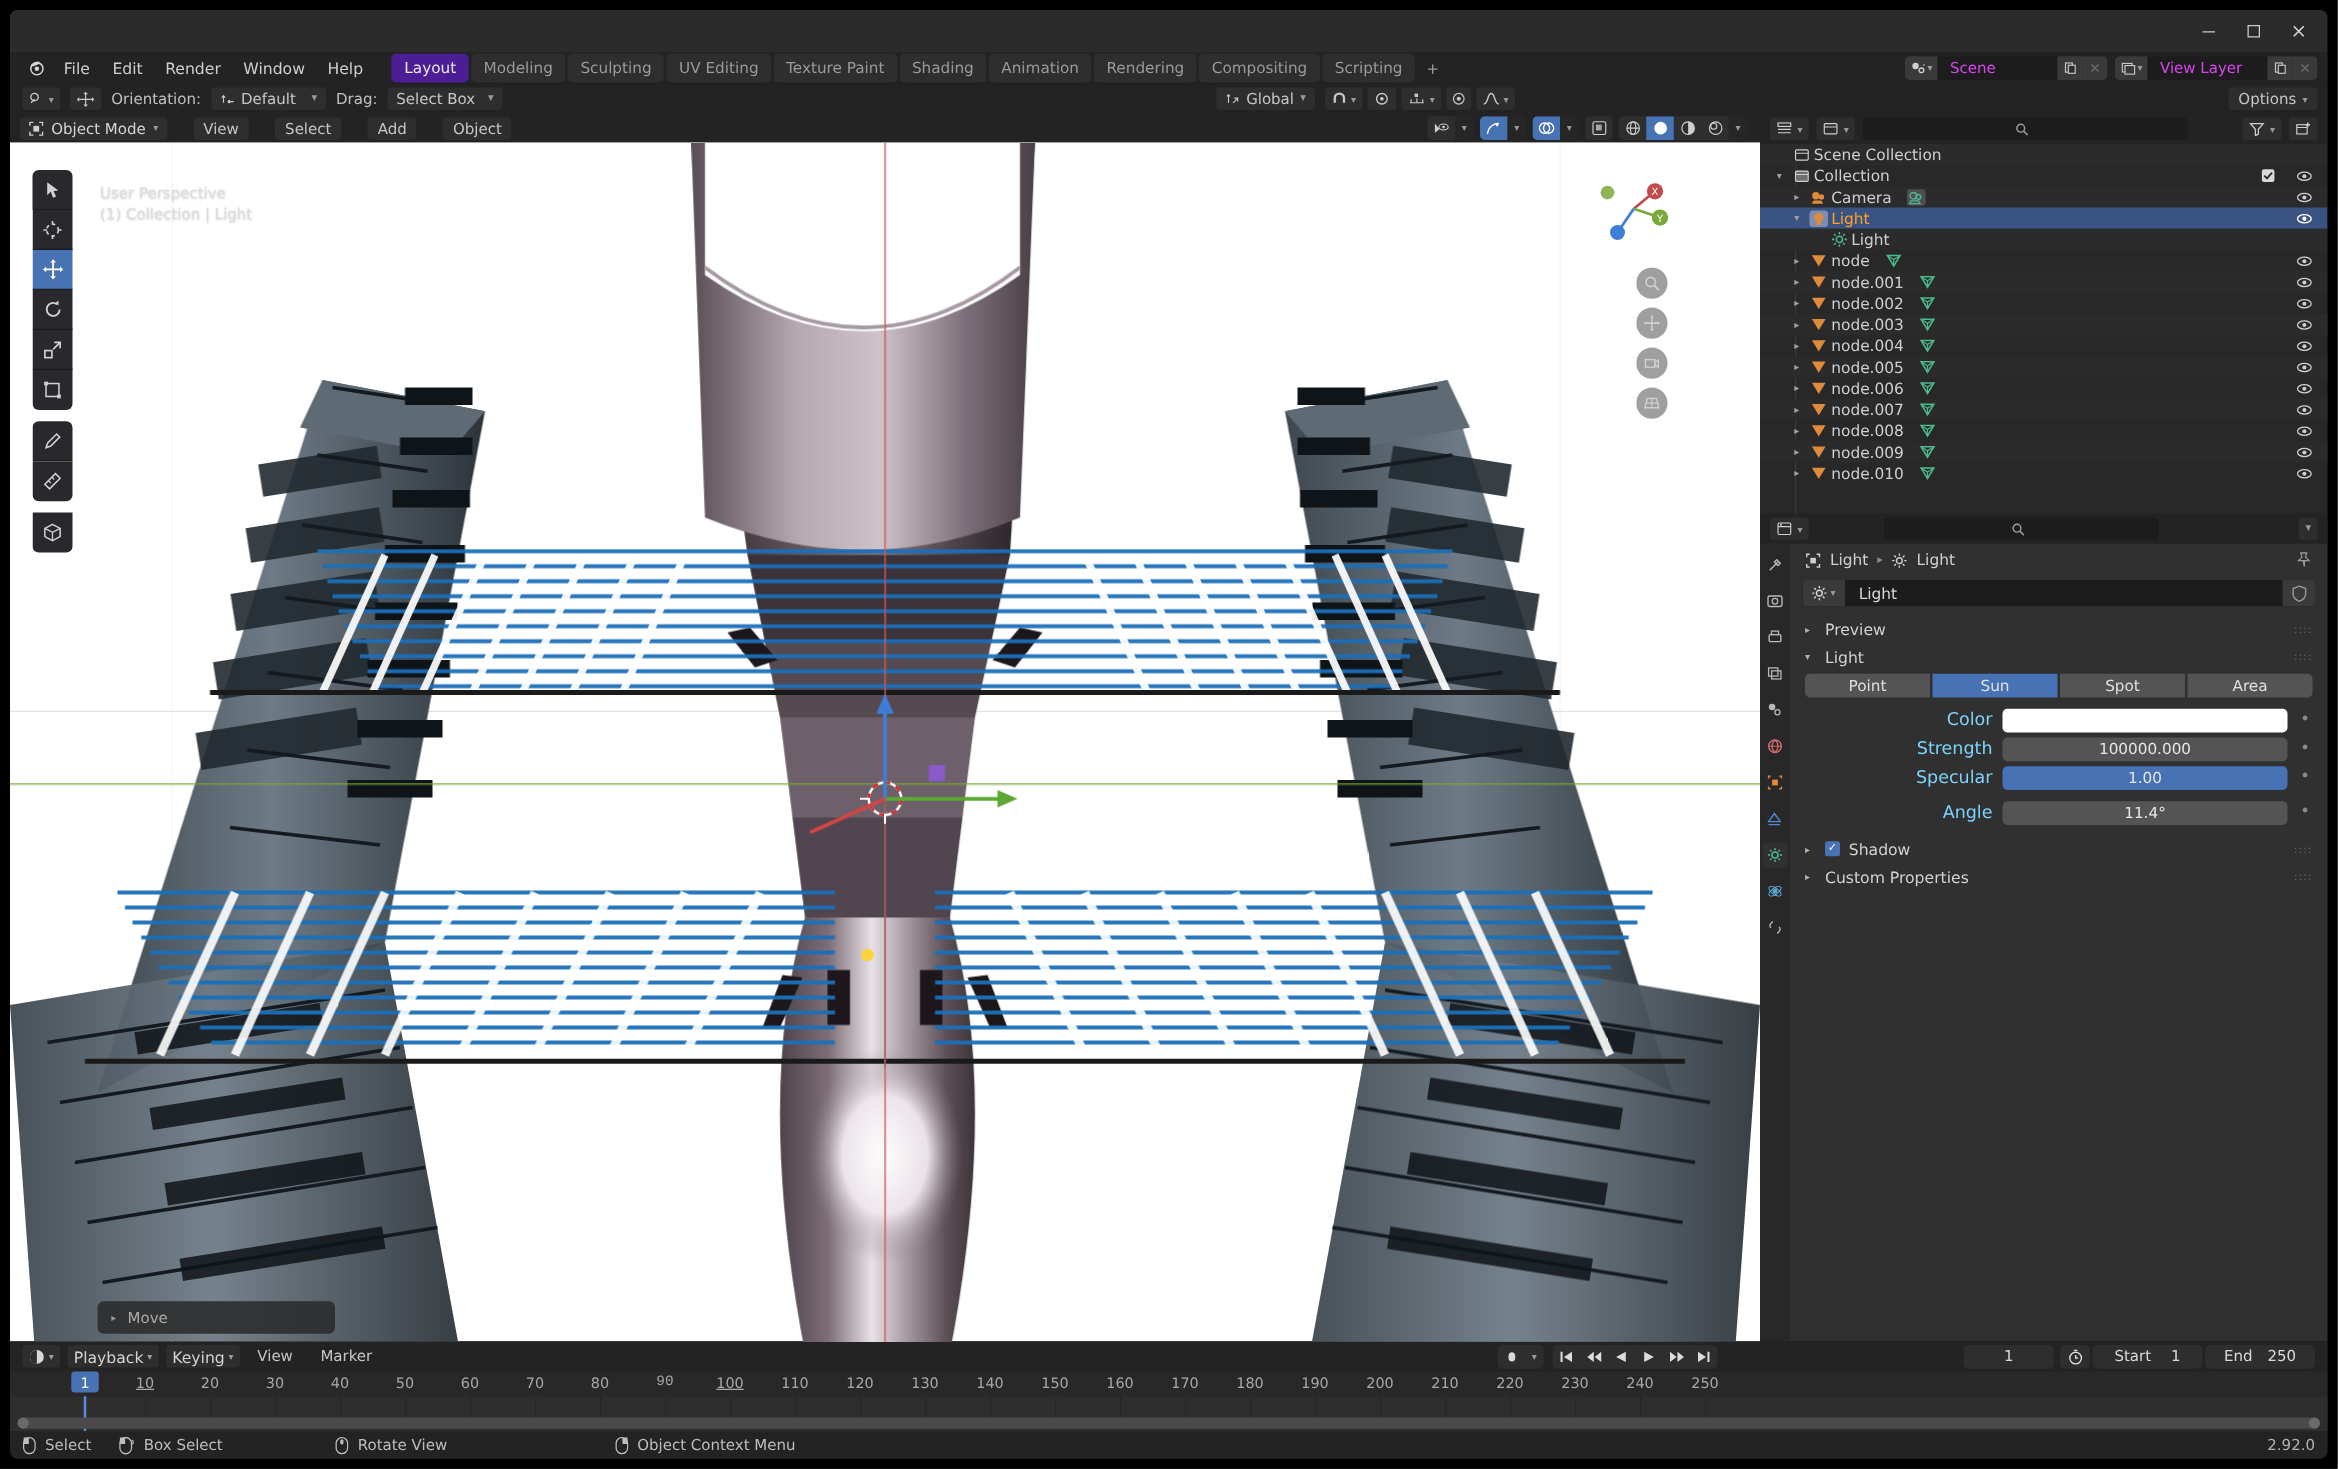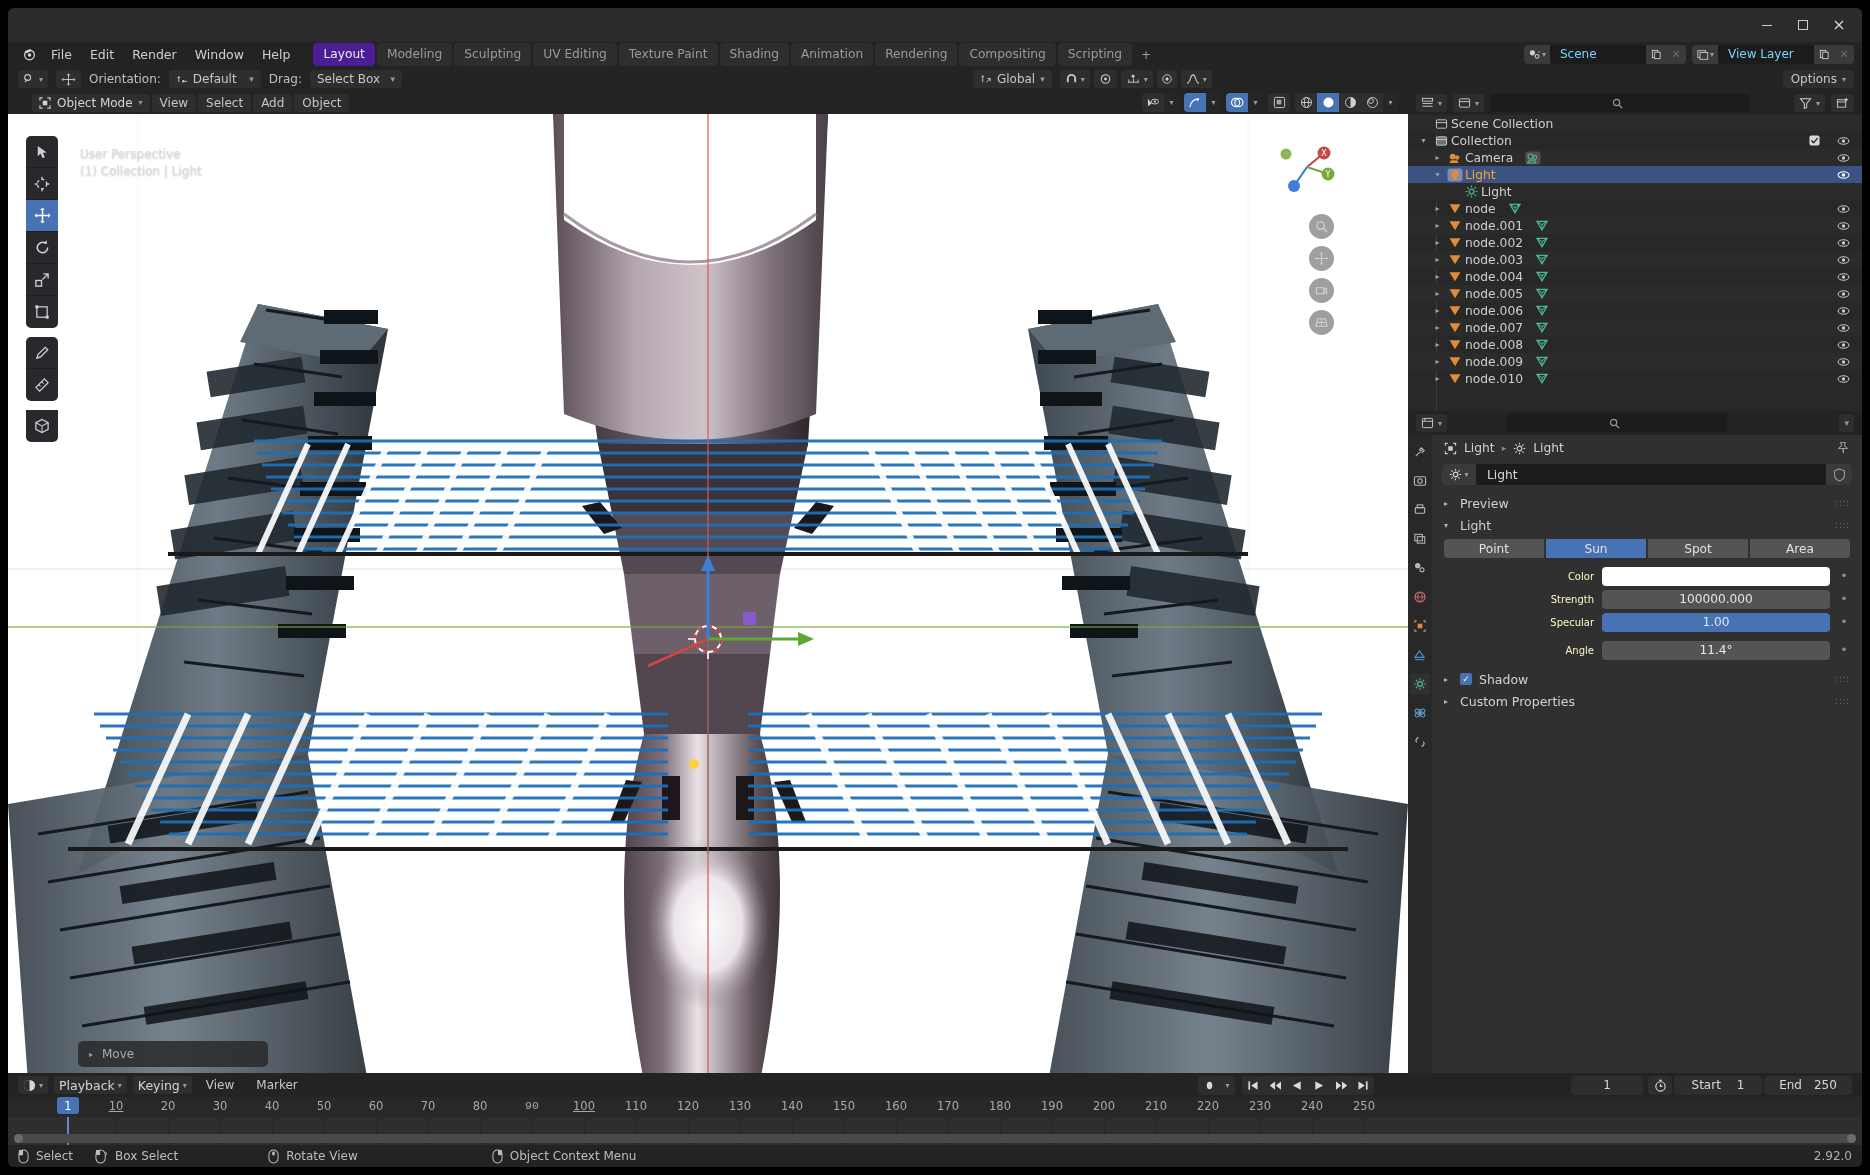--- a/index.html
+++ b/index.html
@@ -38,21 +38,21 @@
   .menuitem { padding:3px 9px; font-size:12.5px; color:#cfcfcf; border-radius:3px;}
   .wstabs { display:flex; align-items:center; margin-left:14px; gap:2px;}
   .wstab { padding:4px 10px 5px; font-size:12.2px; color:#9a9a9a; background:#2e2e2e; border-radius:4px; }
   .wstab.active { background:#4c1d95; color:#eaeaea; }
   .wstab.plus { background:transparent; color:#9a9a9a; padding:4px 7px;}
   .topright {
     margin-left:auto; display:flex; align-items:center; gap:6px; padding-right:8px;
   }
   .idblock { display:flex; align-items:center; background:#282828; border-radius:4px; height:19px; overflow:hidden;}
   .idicon { width:26px; height:19px; display:flex; align-items:center; justify-content:center; background:#3a3a3a;}
-  .idname { background:#1c1c1c; color:#7dd3fc; padding:0 10px; height:19px; line-height:19px; font-size:12px; min-width:96px;}
+  .idname { background:#1c1c1c; color:#d946ef; padding:0 10px; height:19px; line-height:19px; font-size:12px; min-width:96px;}
   .idbtn { width:20px; height:19px; display:flex;align-items:center;justify-content:center;background:#3a3a3a; color:#c9c9c9; font-size:11px;}
   .idbtn.dim { color:#6b6b6b; }
 
   
   .toolheader {
     height:24px; background:#232323; display:flex; align-items:center;
     padding-left:10px; gap:8px; flex:0 0 24px; font-size:12px; color:#c6c6c6;
   }
   .tbtn { display:flex; align-items:center; gap:3px; background:#2e2e2e; border-radius:3px; padding:2px 5px; height:18px;}
   .tlabel { color:#c0c0c0; }
@@ -62,22 +62,22 @@
   .snapgroup { display:flex; align-items:center; gap:4px; }
   .sqbtn { width:20px; height:18px; background:#2e2e2e; border-radius:3px; display:flex;align-items:center;justify-content:center;}
   .optbtn { background:#2e2e2e; border-radius:3px; padding:1px 8px; height:18px; display:flex; align-items:center; gap:5px; margin-right:8px;}
 
   
   .main { flex:1; display:flex; min-height:0; }
 
   
   .viewport { position:relative; width:1400px; background:#303030; display:flex; flex-direction:column;}
   .vp-header {
-    height:23px; background:#232323; display:flex; align-items:center; gap:2px;
-    padding-left:24px; flex:0 0 23px; font-size:12px;
+    height:23px; background:#232323; display:flex; align-items:center; gap:21px;
+    padding-left:8px; flex:0 0 23px; font-size:12px;
   }
   .modebtn { display:flex; align-items:center; gap:6px; background:#2e2e2e; border-radius:3px; padding:2px 7px; height:18px;}
   .mbtn { padding:2px 8px; background:#2e2e2e; border-radius:3px; height:18px; line-height:14px; color:#c6c6c6;}
   .vp-hdr-right { margin-left:auto; display:flex; align-items:center; gap:5px; padding-right:10px;}
   .grp { display:flex; align-items:center; background:#2e2e2e; border-radius:4px; height:19px; overflow:hidden;}
   .grp > .gi { width:22px; height:19px; display:flex;align-items:center;justify-content:center;}
   .grp > .gi.on { background:#4772b3; }
   .grp > .gv { width:15px; height:19px; display:flex;align-items:center;justify-content:center; color:#9a9a9a; font-size:8px; background:#262626;}
 
   .canvas { flex:1; position:relative; overflow:hidden; background:#fff; }
@@ -153,21 +153,21 @@
   .panelhdr { height:22px; display:flex; align-items:center; gap:7px; padding:0 12px; font-size:12.5px; color:#d2d2d2;}
   .panelhdr .tri { color:#b0b0b0; font-size:8px; width:9px;}
   .panelhdr .grip { margin-left:auto; color:#6d6d6d; letter-spacing:1px; font-size:8px;}
   .segbtns { display:flex; margin:3px 12px 8px; gap:2px;}
   .seg { flex:1; height:19px; background:#545454; display:flex; align-items:center; justify-content:center;
          font-size:12.2px; color:#e0e0e0; }
   .seg:first-child { border-radius:4px 0 0 4px;}
   .seg:last-child { border-radius:0 4px 4px 0;}
   .seg.active { background:#4772b3; }
   .frow { display:flex; align-items:center; margin:0 12px 3px; height:20px; gap:8px;}
-  .frow .flab { width:150px; text-align:right; color:#fef9c3; font-size:10px;}
+  .frow .flab { width:150px; text-align:right; color:#7dd3fc; font-size:14px;}
   .fval { flex:1; height:19px; border-radius:4px; display:flex; align-items:center; justify-content:center;
           font-size:12.2px; color:#e6e6e6; background:#545454;}
   .fval.slider { background:#4772b3; }
   .fval.swatch { background:#ffffff; }
   .fdot { width:12px; text-align:center; color:#8a8a8a; font-size:13px; line-height:10px;}
   .chk { width:12px; height:12px; background:#4772b3; border-radius:2px; display:flex; align-items:center; justify-content:center; color:#fff; font-size:9px;}
 
   
   .timeline { height:72px; background:#1d1d1d; display:flex; flex-direction:column; flex:0 0 72px;}
   .tl-header { height:24px; background:#232323; display:flex; align-items:center; gap:6px; padding-left:10px; flex:0 0 24px;}

